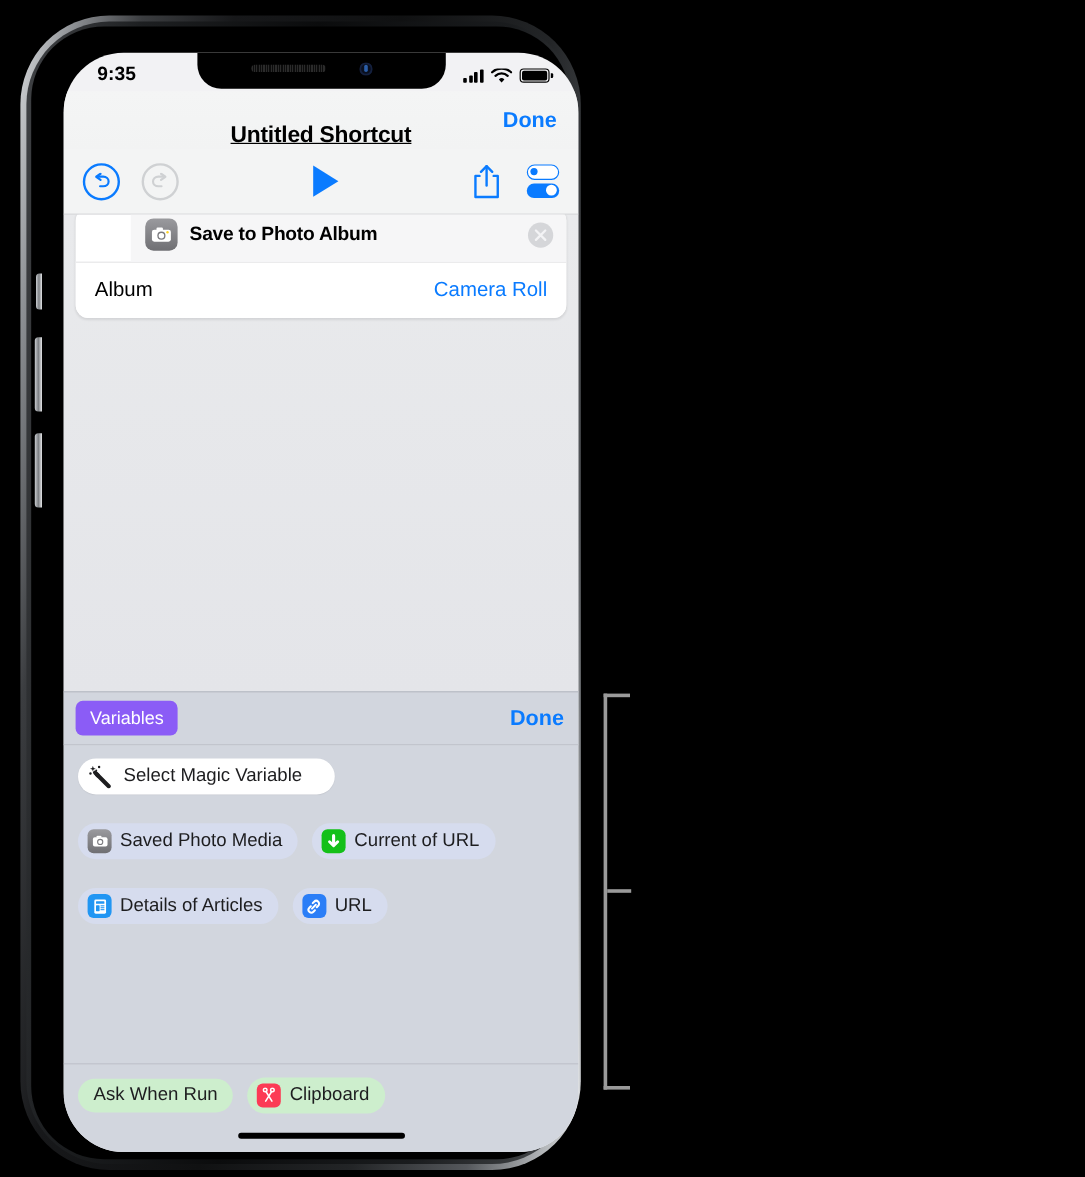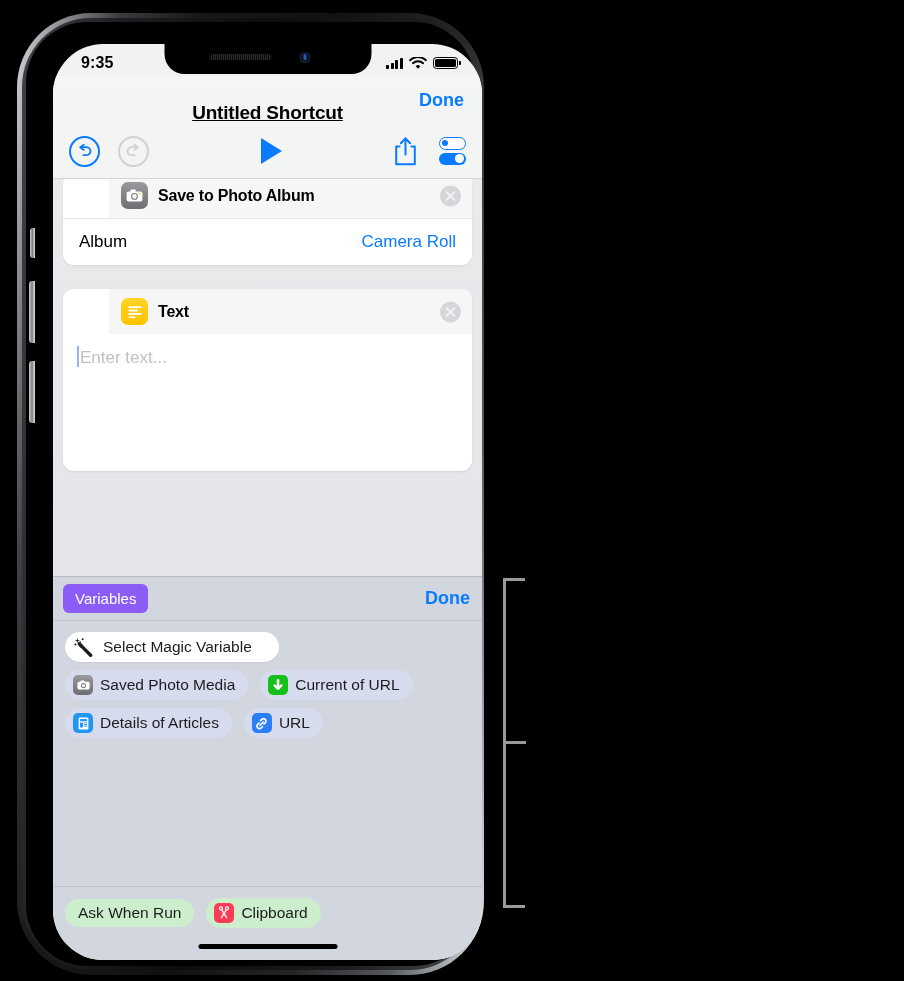--- a/index.html
+++ b/index.html
@@ -150,21 +150,21 @@
     position:absolute; left:0; right:0; bottom:0; height:384px;
     background:#d2d6de;
   }
   .acc-bar { height:45px; display:flex; align-items:center; justify-content:space-between;
              padding: 0 12px 0 10px; background:#d2d6de;
              border-top:.5px solid #b9bcc4; border-bottom:.5px solid #c2c5cd; }
   .var-pill { background:#8b5cf6; color:#fff; font-size:15px; font-weight:400;
               padding: 6px 12px; border-radius:6px; }
   .acc-done { color:#0a7bff; font-size:18px; font-weight:600; }
   .var-area { position:relative; height: calc(384px - 45px); }
-  .chips { padding: 11px 12px 0 12px; display:flex; flex-wrap:wrap; gap:8px 12px; }
+  .chips { padding: 11px 12px 0 12px; display:flex; flex-wrap:wrap; gap:24px 12px; }
   .chip { display:inline-flex; align-items:center; gap:7px;
           border-radius:15px; padding: 5px 13px 5px 8px; font-size:15.5px; color:#1d1d1f;
           white-space:nowrap; }
   .chip.white { background:#fff; padding-left:9px; box-shadow:0 .5px 1px rgba(0,0,0,.08); }
   .chip.magic { background:#d6dcee; }
   .chip.green { background:#cdeecd; }
   .chip .cic { width:20px; height:20px; border-radius:5px; flex:none;
                display:flex; align-items:center; justify-content:center; }
   .cic.cam   { background: linear-gradient(180deg,#9a9a9e,#6f6f73); }
   .cic.dl    { background:#14c019; }
@@ -282,43 +282,20 @@
                 <path d="M1.6 1.6 9.4 9.4M9.4 1.6 1.6 9.4" stroke="#f3f3f5" stroke-width="1.9" stroke-linecap="round"></path>
               </svg>
             </div>
           </div>
           <div class="param-row">
             <span class="param-label">Album</span>
             <span class="param-value">Camera Roll</span>
           </div>
         </div>
 
-        <div class="card" style="margin-top:24px;">
-          <div class="card-head">
-            <div class="act-icon ic-text">
-              <svg width="16" height="13" viewBox="0 0 16 13">
-                <g fill="#fff">
-                  <rect x="1.4" y="1.2" width="13.2" height="1.9" rx=".95"></rect>
-                  <rect x="1.4" y="4.6" width="9.4" height="1.9" rx=".95"></rect>
-                  <rect x="1.4" y="8.0" width="13.2" height="1.9" rx=".95"></rect>
-                  <rect x="1.4" y="11.4" width="7.2" height="1.5" rx=".75"></rect>
-                </g>
-              </svg>
-            </div>
-            <div class="act-title">Text</div>
-            <div class="x-btn">
-              <svg width="11" height="11" viewBox="0 0 11 11">
-                <path d="M1.6 1.6 9.4 9.4M9.4 1.6 1.6 9.4" stroke="#f3f3f5" stroke-width="1.9" stroke-linecap="round"></path>
-              </svg>
-            </div>
-          </div>
-          <div class="textarea-box">
-            <span class="caret"></span><span class="placeholder">Enter text...</span>
-          </div>
-        </div>
 
       </div>
 
       <div class="accessory">
         <div class="acc-bar">
           <div class="var-pill">Variables</div>
           <div class="acc-done">Done</div>
         </div>
 
         <div class="var-area">

